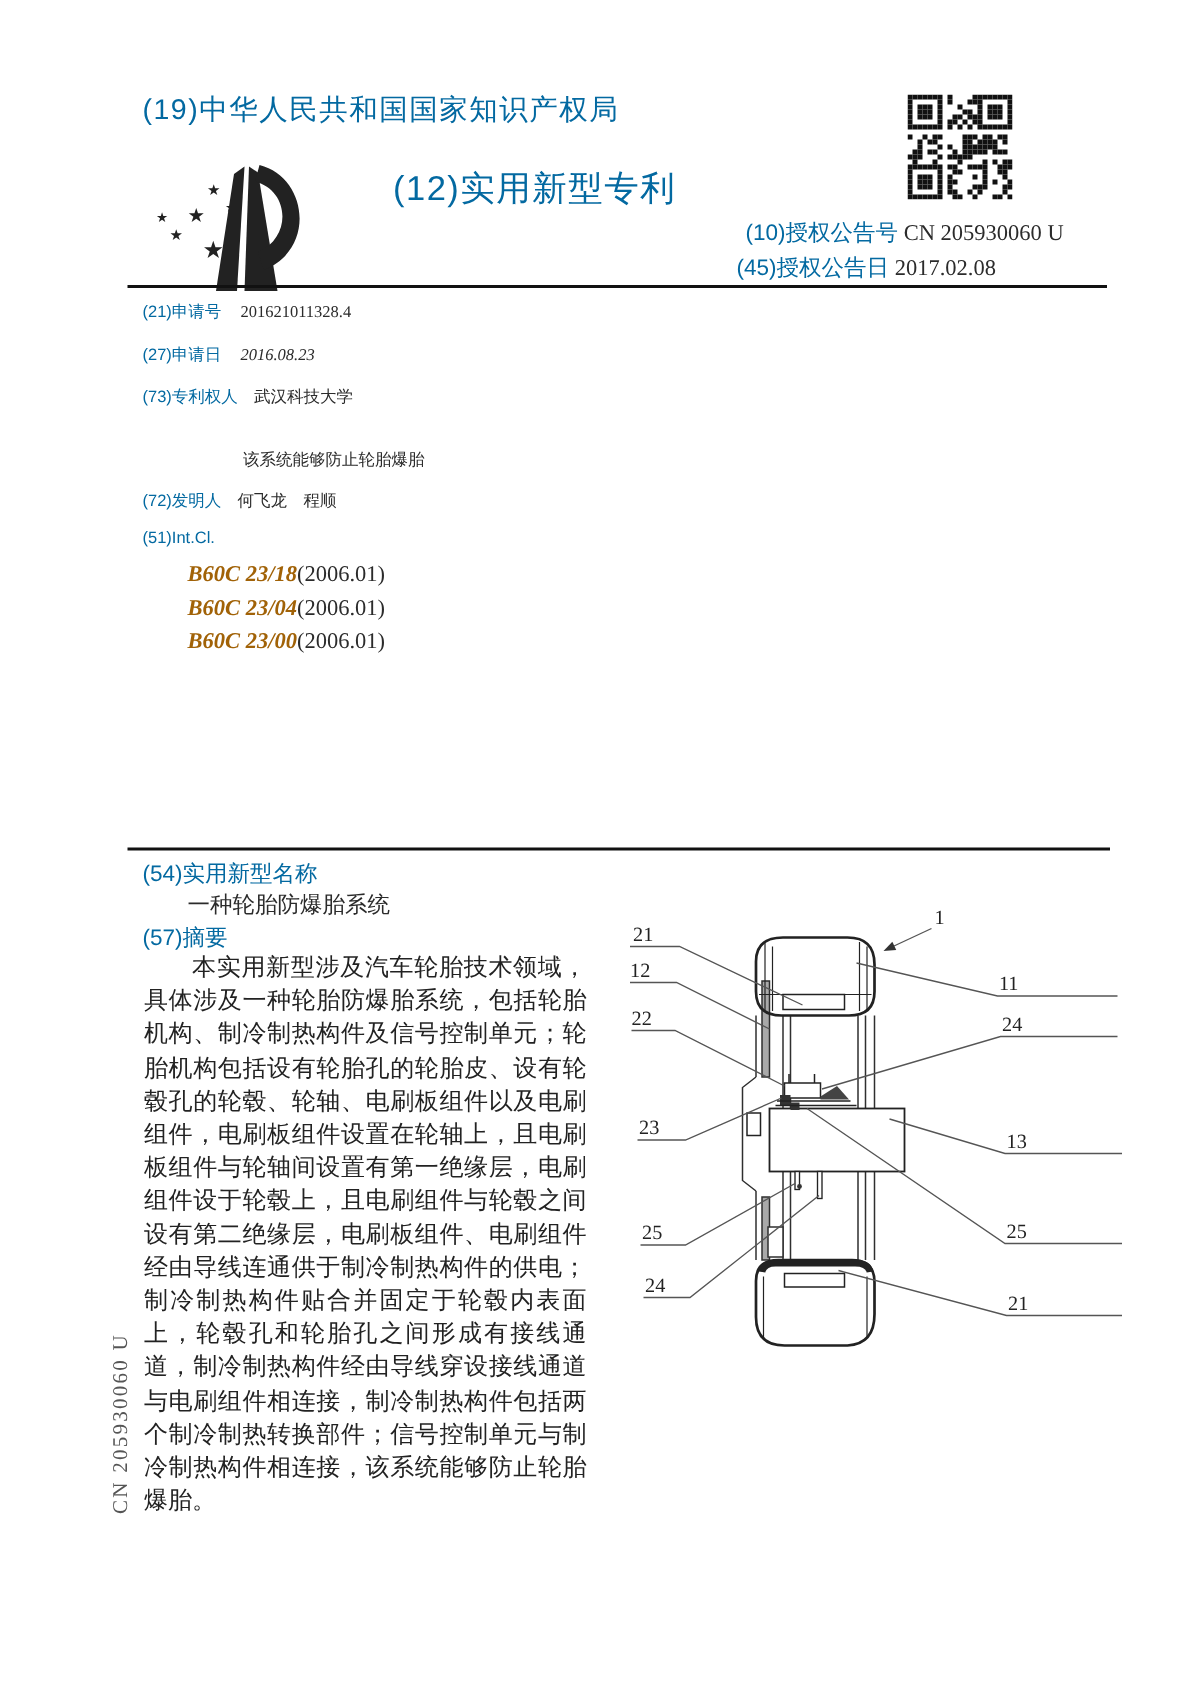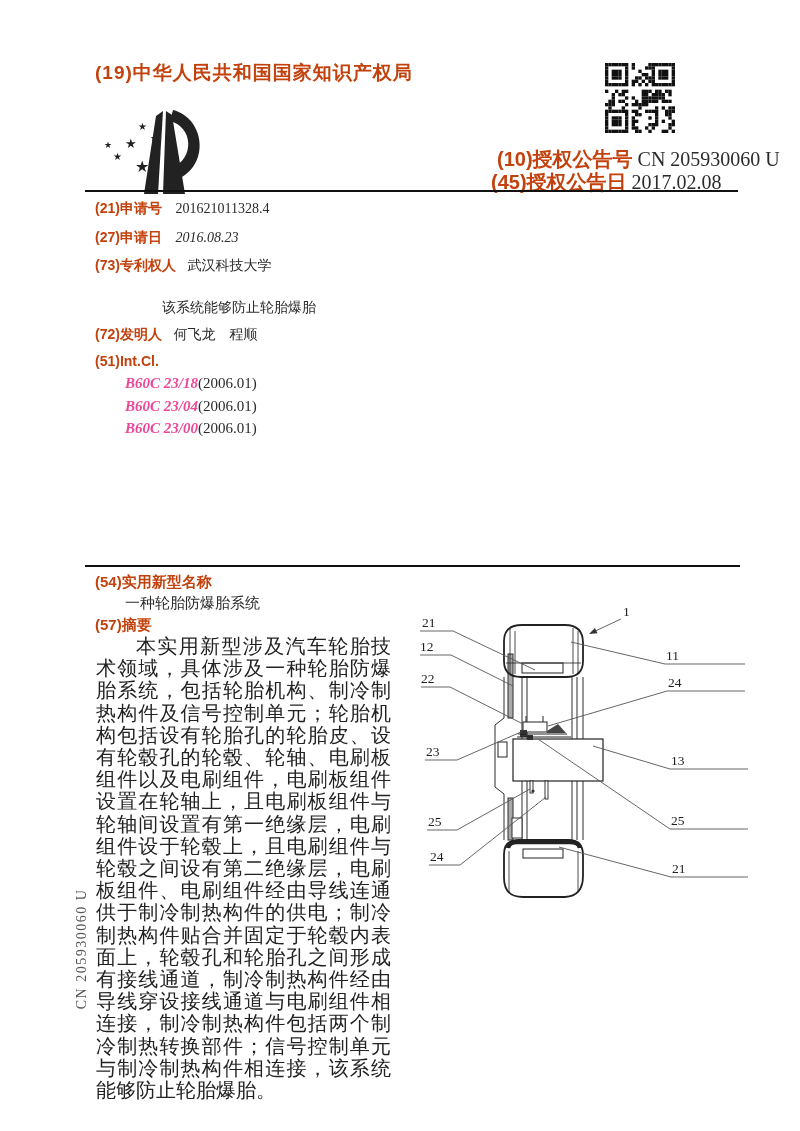--- a/index.html
+++ b/index.html
@@ -1,30 +1,30 @@
 <!DOCTYPE html>
 <html><head>
 <meta charset="utf-8">
 <style>
   html,body{margin:0;padding:0;background:#888;}
   .page{position:relative;width:800px;height:1131px;background:#fff;overflow:hidden;
         font-family:"Liberation Serif","DejaVu Serif",serif;color:#1a1a1a;}
   .abs{position:absolute;}
-  .lbl{font-family:"Liberation Sans","DejaVu Sans",sans-serif;font-weight:bold;color:#c2410c;}
+  .lbl{font-family:"Liberation Sans","DejaVu Sans",sans-serif;font-weight:normal;color:#0369a1;}
   .val{font-family:"Liberation Serif","DejaVu Serif",serif;color:#2b2b2b;}
   .office{left:95px;top:60px;font-size:19px;letter-spacing:1px;}
   .doctype{left:262px;top:110px;font-size:23px;letter-spacing:1px;}
-  .pubrow{font-size:20px;white-space:nowrap;}
+  .pubrow{font-size:15px;white-space:nowrap;}
   .rule{background:#111;height:2px;}
-  .bibrow{font-size:14px;white-space:nowrap;}
+  .bibrow{font-size:11px;white-space:nowrap;}
   .clsrow{font-size:15px;white-space:nowrap;}
-  .cls-code{font-style:italic;font-weight:bold;color:#ec4899;}
+  .cls-code{font-style:italic;font-weight:bold;color:#a16207;}
   .pages{left:452px;top:542px;font-size:13.5px;display:flex;gap:18px;color:#222;}
   .absname{font-size:15px;}
-  .abstext{left:96px;top:635px;width:295px;font-size:20px;line-height:22.2px;
+  .abstext{left:96px;top:635px;width:295px;font-size:16px;line-height:22.2px;
            text-align:justify;text-indent:2em;color:#222;}
   .sidecode{left:-27px;top:941px;width:217px;text-align:center;font-size:14px;
             letter-spacing:1.5px;color:#555;transform:rotate(-90deg);}
   .figlabel{font-family:"Liberation Serif",serif;}
 </style>
 </head>
 <body>
 
 <div class="page">
 
@@ -37,20 +37,21 @@
       <text x="25" y="54" font-size="13">★</text>
       <text x="4" y="54" font-size="9">★</text>
       <text x="13" y="66" font-size="10">★</text>
       <text x="35" y="78" font-size="16">★</text>
       <polygon points="56,22 63,17 58,100 44,100"></polygon>
       <polygon points="66,17 72,21 85,100 63,100"></polygon>
       <path d="M73,16 C105,24 111,72 76,86 L72,74 C95,64 93,33 70,27 Z"></path>
     </g>
   </svg>
 
+  <div class="abs doctype lbl">(12)实用新型专利</div>
 
   <svg id="qr" class="abs" style="left:605px;top:63px;" width="70" height="70" viewBox="0 0 21 21">
       <rect x="0" y="0" width="1" height="1" fill="#111"></rect>
       <rect x="1" y="0" width="1" height="1" fill="#111"></rect>
       <rect x="2" y="0" width="1" height="1" fill="#111"></rect>
       <rect x="3" y="0" width="1" height="1" fill="#111"></rect>
       <rect x="4" y="0" width="1" height="1" fill="#111"></rect>
       <rect x="5" y="0" width="1" height="1" fill="#111"></rect>
       <rect x="6" y="0" width="1" height="1" fill="#111"></rect>
       <rect x="8" y="0" width="1" height="1" fill="#111"></rect>

